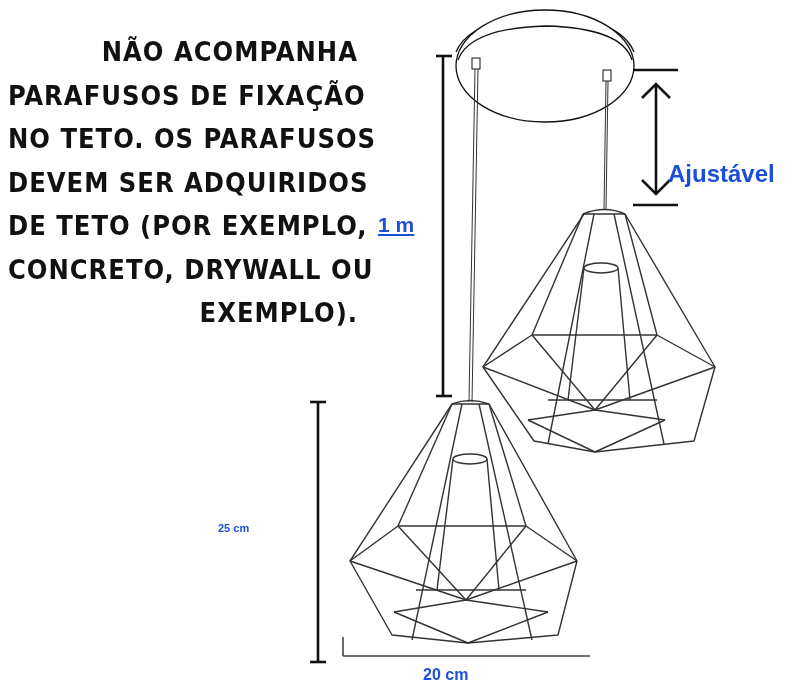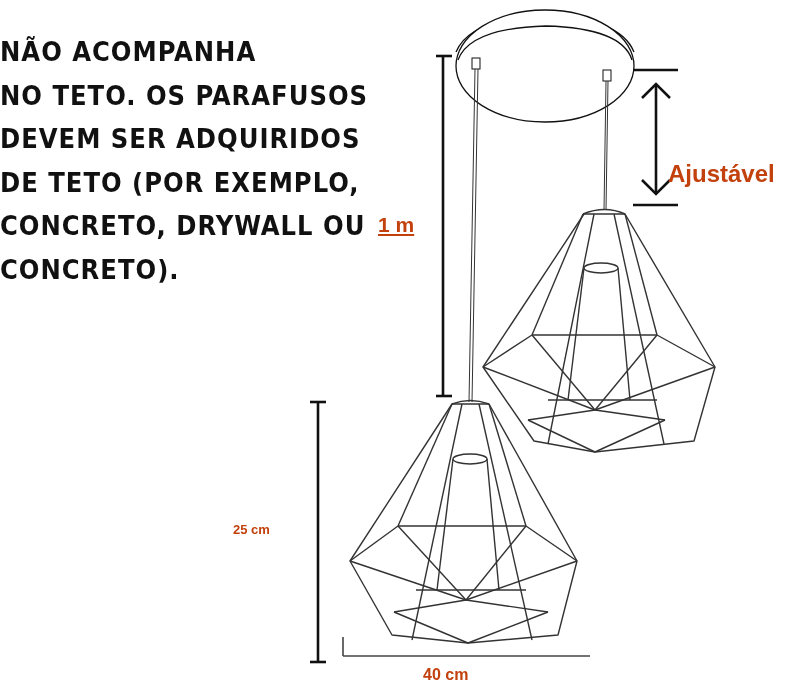--- a/index.html
+++ b/index.html
@@ -1,39 +1,40 @@
 <!DOCTYPE html>
 <html><head>
 <meta charset="utf-8">
 <style>
   html, body { margin:0; padding:0; background:#ffffff; }
   body { width:800px; height:687px; position:relative; overflow:hidden; font-family:"Liberation Sans", sans-serif; }
   .note {
     position:absolute; left:0; top:30px; width:350px;
-    text-align:left; font-family:"DejaVu Sans Condensed","DejaVu Sans", sans-serif;
-    font-weight:bold; font-size:27px; line-height:43.5px; color:#111; letter-spacing:1px;
+    text-align:right; font-family:"DejaVu Sans Condensed","DejaVu Sans", sans-serif;
+    font-weight:bold; font-size:27px; line-height:43.5px; color:#111; letter-spacing:1px;padding-left:8px;
   }
   .note div { white-space:nowrap; }
   svg.diagram { position:absolute; left:0; top:0; }
-  .lbl { position:absolute; font-family:"Liberation Sans", sans-serif; font-weight:bold; color:#c2410c; white-space:nowrap; }
+  .lbl { position:absolute; font-family:"Liberation Sans", sans-serif; font-weight:bold; color:#1d4ed8; white-space:nowrap; }
   .lbl-adj { left:668px; top:160px; font-size:24px; }
   .lbl-1m { left:378px; top:213px; font-size:21px;text-decoration:underline; }
-  .lbl-25 { left:233px; top:522px; font-size:13px; }
+  .lbl-25 { left:218px; top:522px; font-size:11px; }
   .lbl-20 { left:423px; top:666px; font-size:16px; }
 </style>
 </head>
 <body>
 
 <div class="note">
   <div>NÃO ACOMPANHA</div>
+  <div>PARAFUSOS DE FIXAÇÃO</div>
   <div>NO TETO. OS PARAFUSOS</div>
   <div>DEVEM SER ADQUIRIDOS</div>
   <div>DE TETO (POR EXEMPLO,</div>
   <div>CONCRETO, DRYWALL OU</div>
-  <div>CONCRETO).</div>
+  <div>EXEMPLO).</div>
 </div>
 
 <svg class="diagram" width="800" height="687" viewBox="0 0 800 687">
 
   <g fill="none" stroke="#111" stroke-width="1.3">
     <path d="M456,52 Q470,18 546,16 Q620,18 634,52"></path>
     <ellipse cx="545" cy="66" rx="89" ry="56" fill="#fff"></ellipse>
     <path d="M458,60 Q470,28 546,26 Q622,28 632,60"></path>
     <rect x="472" y="58" width="8" height="11" stroke-width="1"></rect>
     <rect x="603" y="70" width="8" height="11" stroke-width="1"></rect>
@@ -116,13 +117,13 @@
 
   <g stroke="#444" stroke-width="1.6" fill="none">
     <line x1="343" y1="637" x2="343" y2="656"></line>
     <line x1="343" y1="656" x2="590" y2="656"></line>
   </g>
 </svg>
 
 <div class="lbl lbl-adj">Ajustável</div>
 <div class="lbl lbl-1m">1 m</div>
 <div class="lbl lbl-25">25 cm</div>
-<div class="lbl lbl-20">40 cm</div>
+<div class="lbl lbl-20">20 cm</div>
 
 </body></html>

